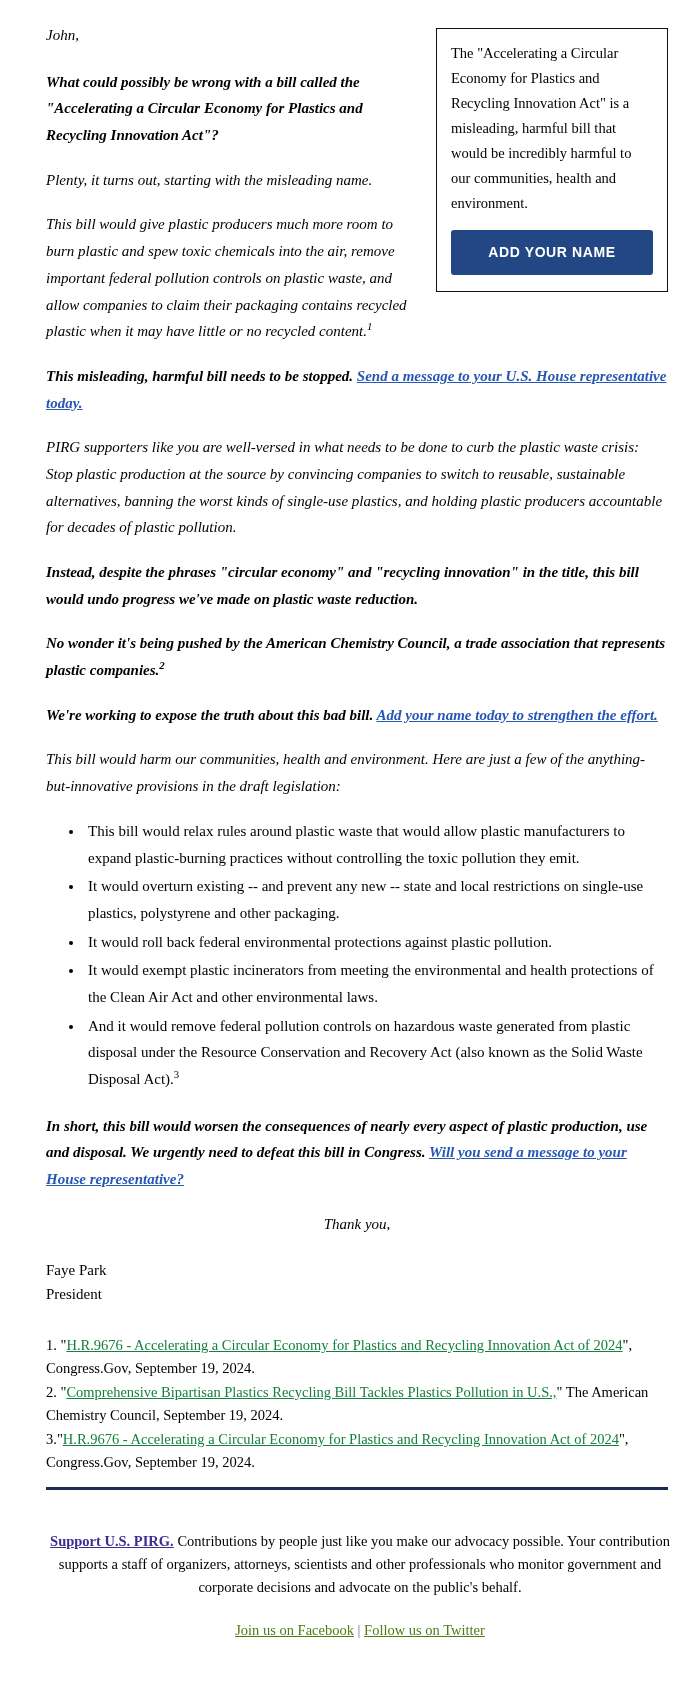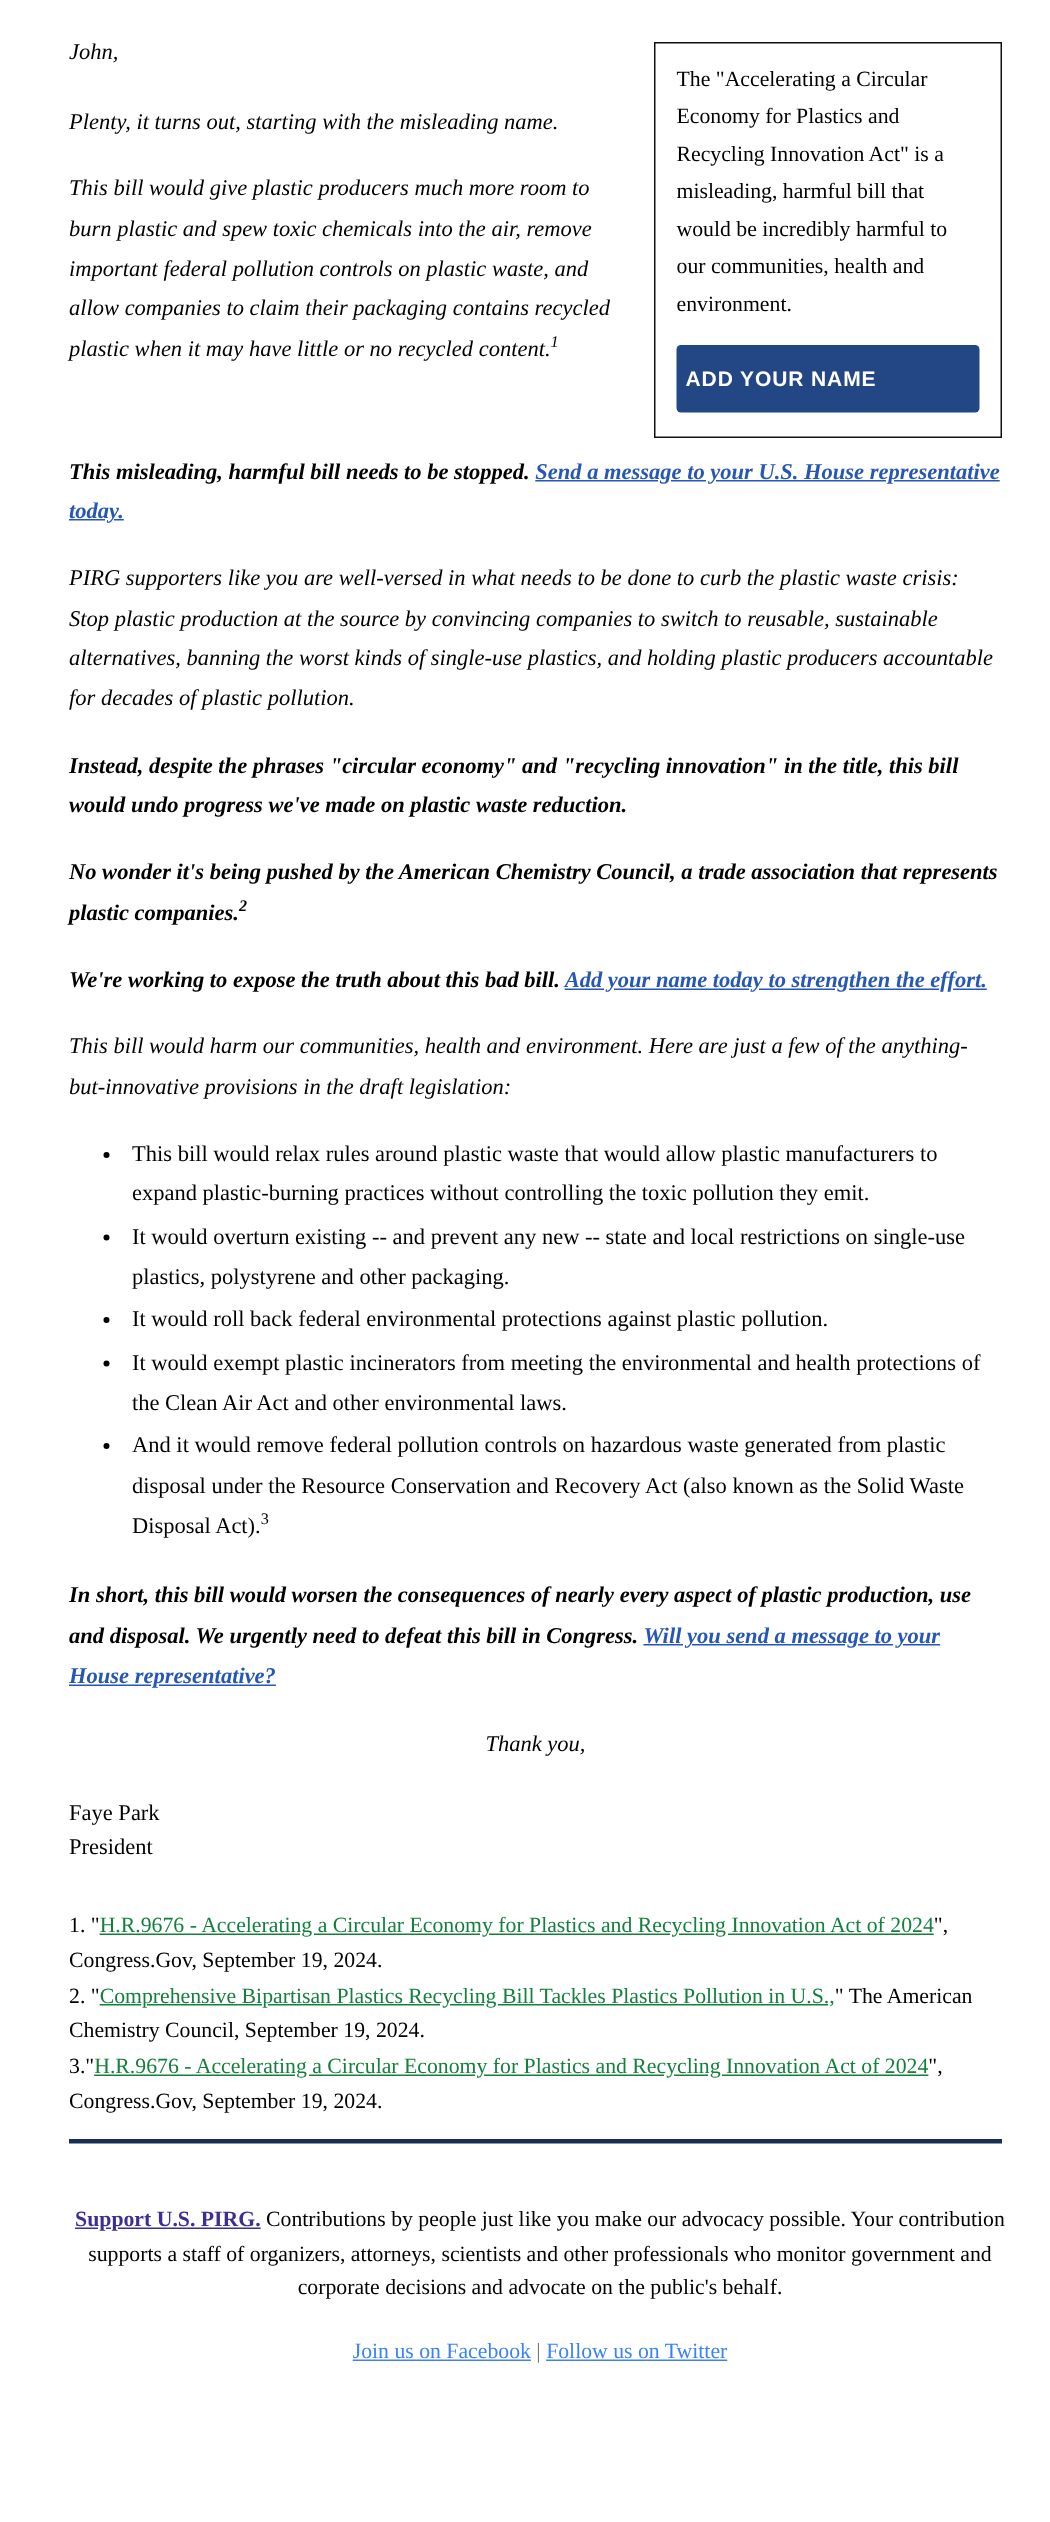--- a/index.html
+++ b/index.html
@@ -32,21 +32,21 @@
   .callout-text {
     font-size: 14.5px;
     line-height: 1.72;
     margin: 0 0 14px 0;
   }
   .cta-button {
     display: block;
     width: 100%;
     background: #234685;
     color: #ffffff;
-    text-align: left;
+    text-align: center;
     font-family: "Liberation Sans", sans-serif;
     font-weight: bold;
     font-size: 14px;
     letter-spacing: 0.6px;
     padding: 11px 6px;
     border: 0;
     border-radius: 3px;
     cursor: pointer;
     text-decoration: none;
   }
@@ -108,39 +108,40 @@
   .support-link {
     color: #3d2f8f;
     text-decoration: underline;
     font-weight: bold;
     cursor: pointer;
   }
   .social {
     margin-top: 20px !important;
   }
   .social a {
-    color: #3b82f6;
+    color: #4d7c0f;
     text-decoration: underline;
     cursor: pointer;
   }
   .sep { color: #777; text-decoration: none; }
   .clearfix::after { content: ""; display: table; clear: both; }
 </style>
 </head>
 <body>
 
 <div class="email-wrap">
 
   <div class="callout">
     <p class="callout-text">The "Accelerating a Circular Economy for Plastics and Recycling Innovation Act" is a misleading, harmful bill that would be incredibly harmful to our communities, health and environment.</p>
     <a class="cta-button">ADD YOUR NAME</a>
   </div>
 
   <p class="para greeting">John,</p>
 
+  <p class="para bold">What could possibly be wrong with a bill called the "Accelerating a Circular Economy for Plastics and Recycling Innovation Act"?</p>
 
   <p class="para">Plenty, it turns out, starting with the misleading name.</p>
 
   <p class="para"><span>This bill would give plastic producers much more room to burn plastic and spew toxic chemicals into the air, remove important federal pollution controls on plastic waste, and allow companies to claim their packaging contains recycled plastic when it may have little or no recycled content.</span><sup>1</sup></p>
 
   <div class="clearfix"></div>
 
   <p class="para bold"><span>This misleading, harmful bill needs to be stopped. </span><a class="lnk lnk-bold">Send a message to your U.S. House representative today.</a></p>
 
   <p class="para">PIRG supporters like you are well-versed in what needs to be done to curb the plastic waste crisis: Stop plastic production at the source by convincing companies to switch to reusable, sustainable alternatives, banning the worst kinds of single-use plastics, and holding plastic producers accountable for decades of plastic pollution.</p>

